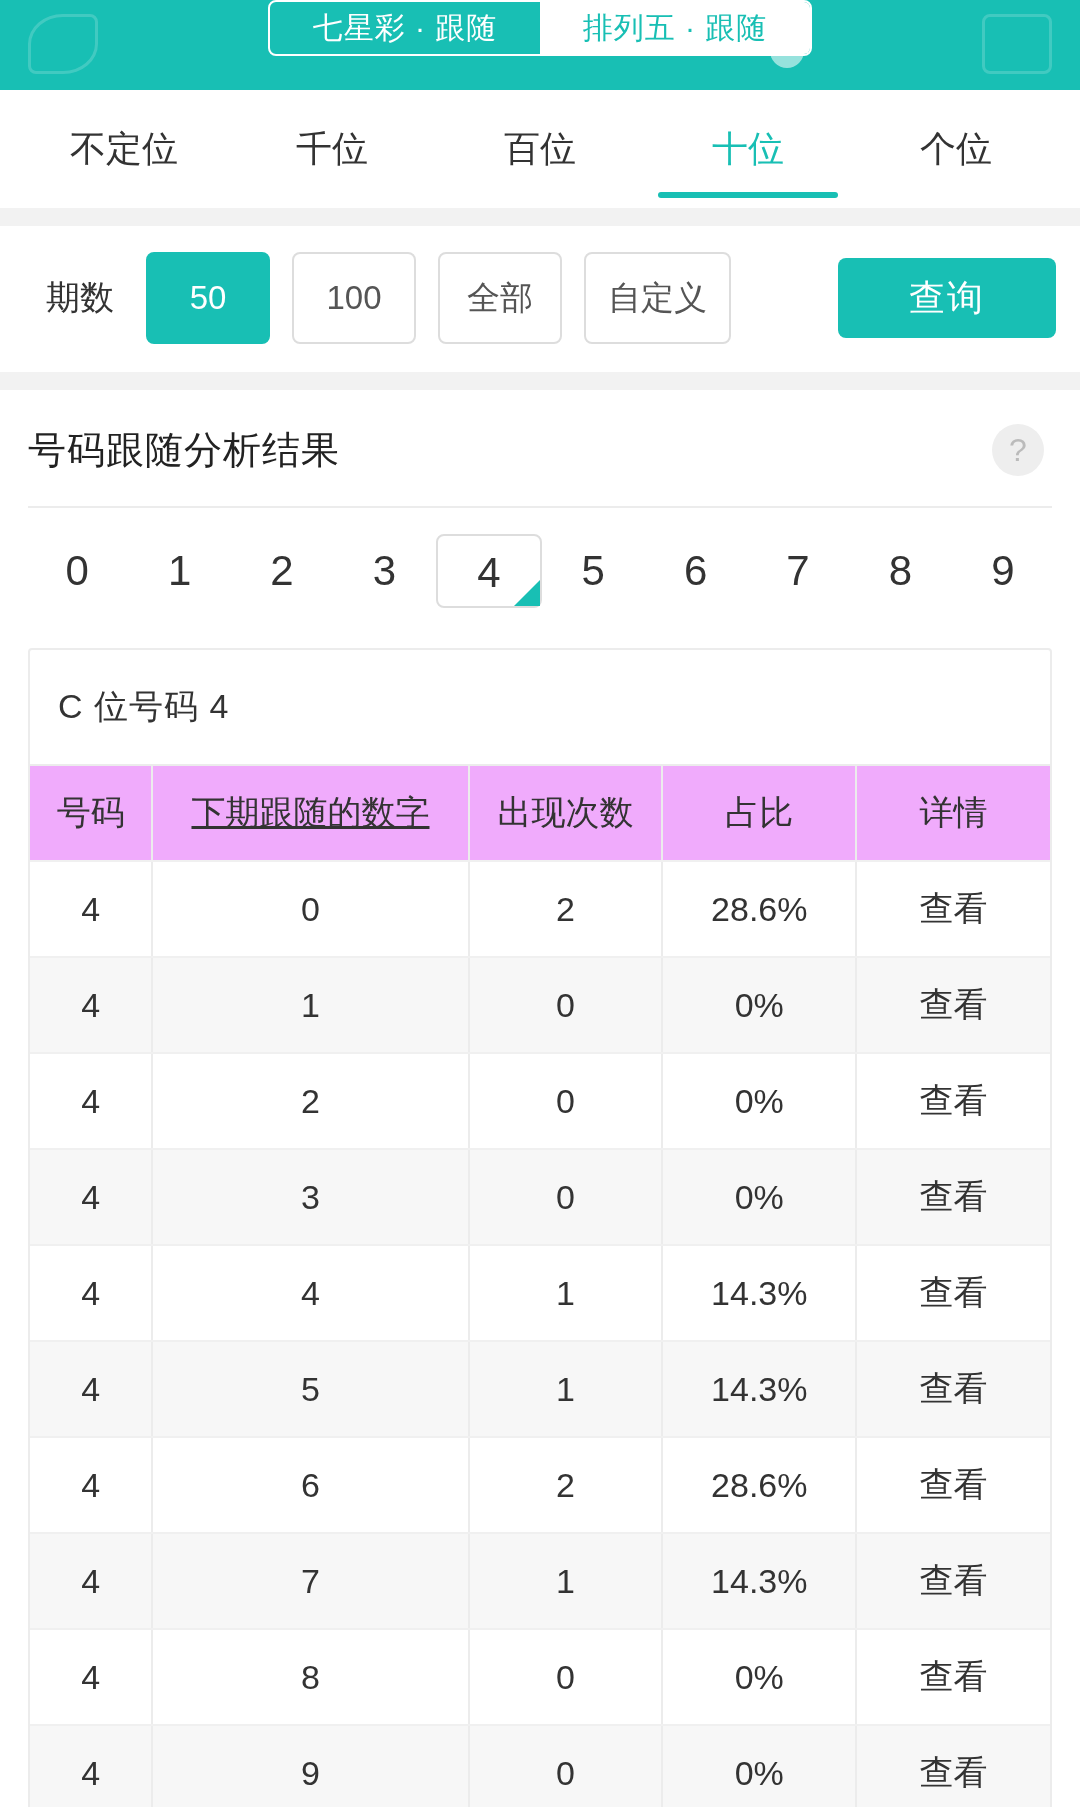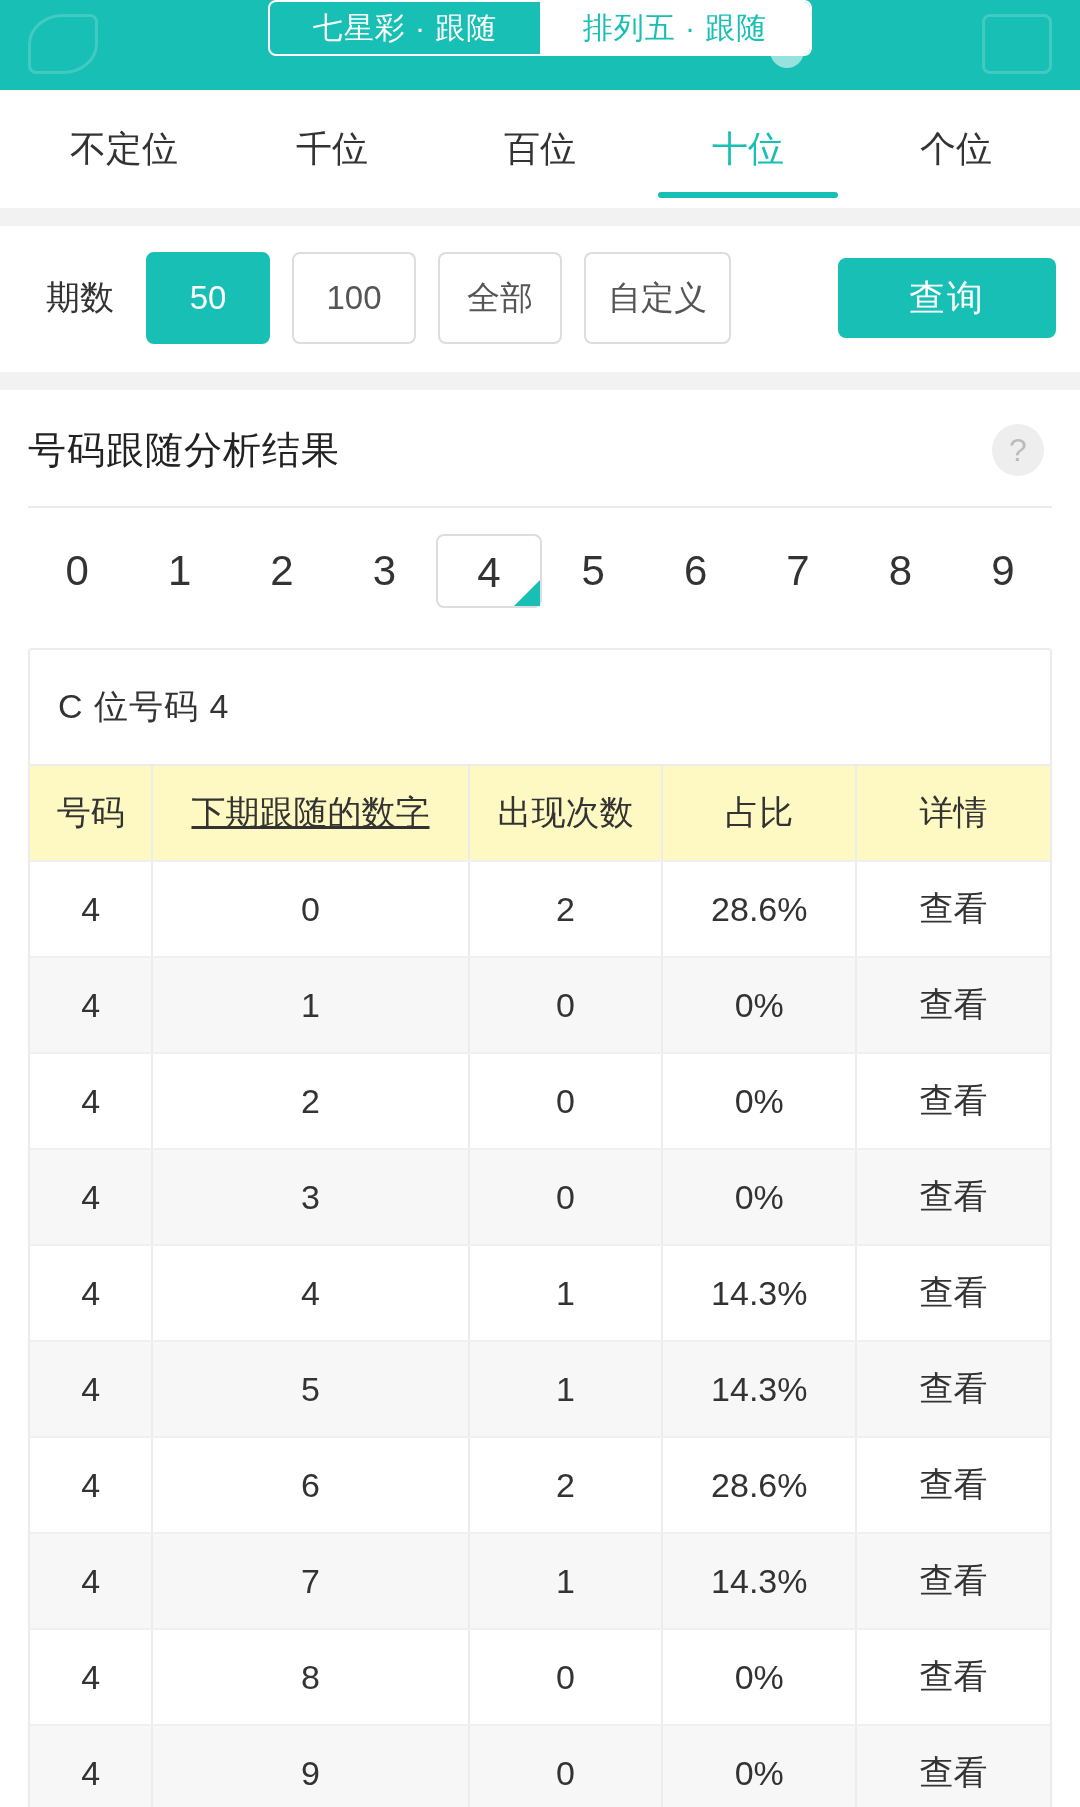--- a/index.html
+++ b/index.html
@@ -221,21 +221,21 @@
   th, td {
     font-size: 34px;
     color: #333333;
     text-align: center;
     padding: 24px 4px;
     font-weight: normal;
     border-right: 2px solid #ececec;
     border-bottom: 2px solid #f0f0f0;
   }
   th:last-child, td:last-child { border-right: none; }
-  thead th { background: #fef9c3; }
+  thead th { background: #f0abfc; }
   tbody tr:nth-child(even) { background: #f7f7f7; }
   .col-a { width: 12%; }
   .col-b { width: 31%; text-decoration: underline; }
   .col-c { width: 19%; }
   .col-d { width: 19%; margin-left: 44px; }
   .col-e { width: 19%; }
   .link { color: #333333; }
 </style>
 </head>
 <body>

